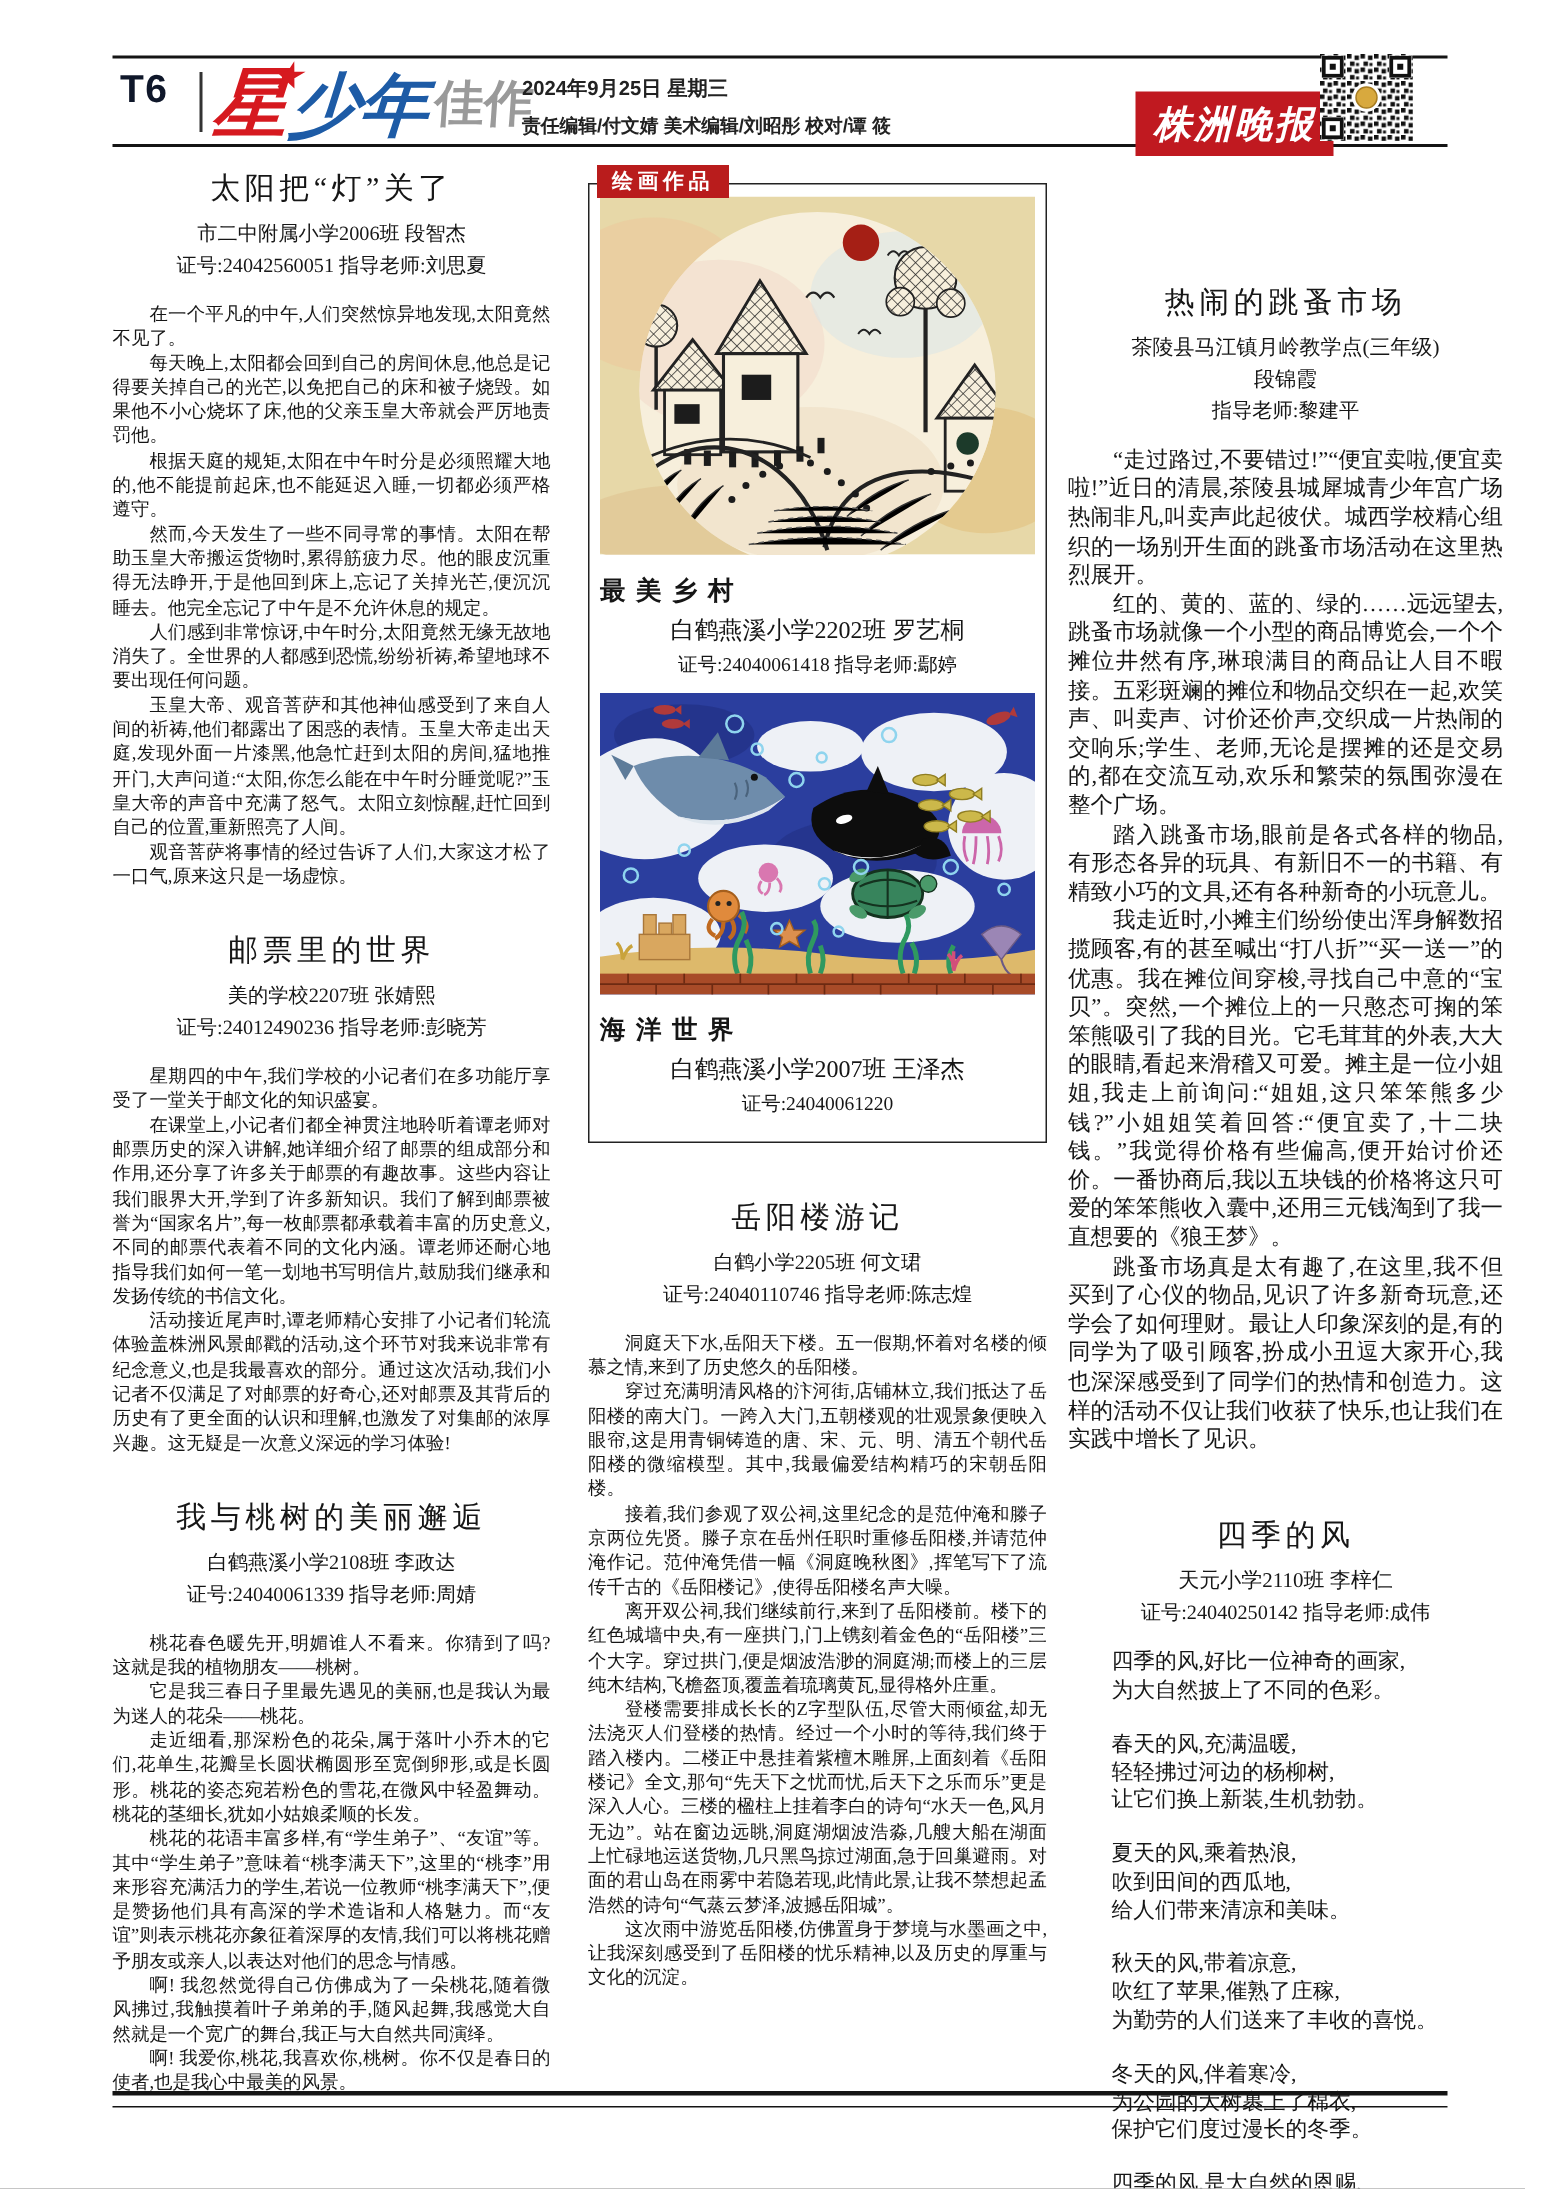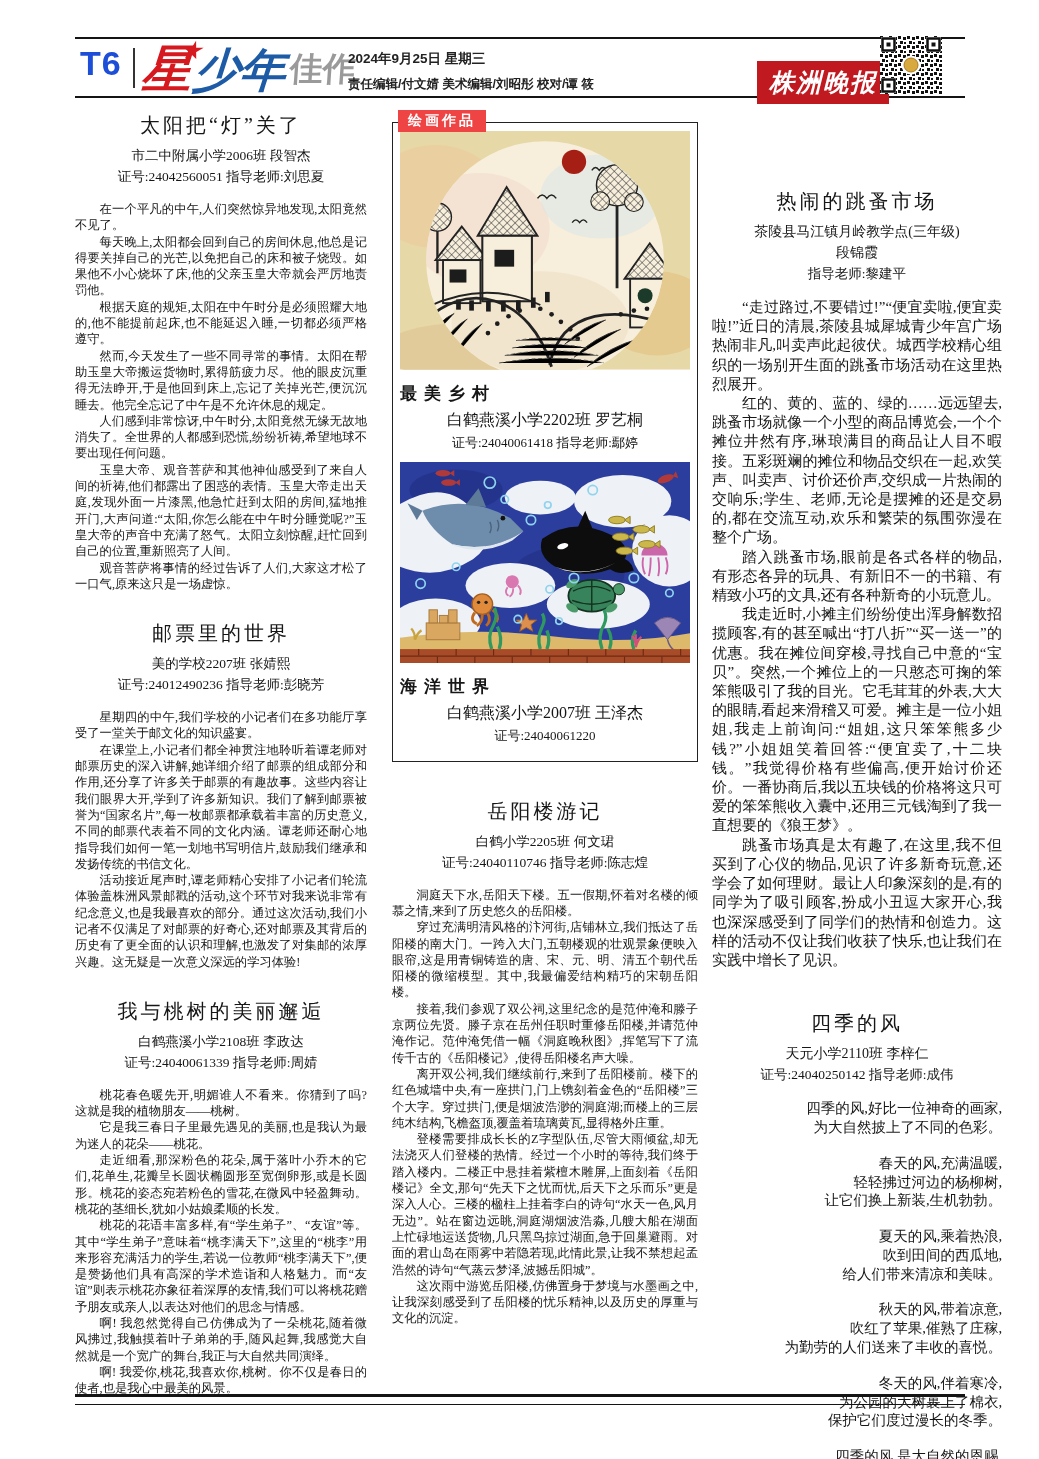--- a/index.html
+++ b/index.html
@@ -6,21 +6,21 @@
   .page{position:relative;width:1039px;height:1459px;margin:0 auto;background:#ffffff;
         font-family:"Liberation Serif",serif;color:#161616;overflow:hidden;}
   .hrule{position:absolute;left:75px;width:890px;background:#141414;}
   .rule-top{top:37px;height:2px;}
   .rule-head-bottom{top:96px;height:2px;}
   .rule-foot-1{top:1394px;height:2.5px;}
   .rule-foot-2{top:1404px;height:1px;}
 
   
   .t6{position:absolute;left:80px;top:44px;font-family:"Liberation Sans",sans-serif;
-      font-weight:bold;font-size:34px;letter-spacing:1px;color:#1d4ed8;}
+      font-weight:bold;font-size:26px;letter-spacing:1px;color:#0f172a;}
   .vbar{position:absolute;left:133px;top:48px;width:2px;height:40px;background:#333;}
   .logo{position:absolute;left:142px;top:36px;white-space:nowrap;font-family:"Liberation Sans",sans-serif;
         font-weight:bold;font-style:italic;transform:skewX(-4deg);}
   .logo-xing{font-size:50px;color:#d6191f;letter-spacing:-2px;}
   .logo-star{font-size:22px;color:#d6191f;vertical-align:28px;margin-left:-10px;}
   .logo-shao{font-size:46px;color:#1d5ba6;margin-left:-6px;}
   .logo-jia{font-size:33px;color:#9a9a9a;font-style:normal;margin-left:4px;vertical-align:6px;}
   .head-meta{position:absolute;left:348px;top:50px;font-family:"Liberation Sans",sans-serif;}
   .head-date{font-size:13.5px;font-weight:bold;color:#222;}
   .head-credits{font-size:12.5px;font-weight:bold;color:#222;margin-top:8px;}
@@ -39,33 +39,33 @@
   .a-by{font-size:13.5px;text-align:center;margin:0 0 3px;}
   .a-cert{font-size:13.5px;text-align:center;margin:0 0 15px;}
   .a-body p{font-size:12.3px;line-height:16.3px;text-align:justify;text-indent:2em;margin:0;}
   .sp{margin-top:28px;}
 
   .col-right .a-body p{font-size:15px;line-height:19.2px;}
   .col-right .a-by{font-size:14px;}
 
   
   .art-box{position:relative;border:1.5px solid #222;margin-top:10px;padding:8px 7px 10px;background:#fff;}
-  .art-label{position:absolute;top:-13px;left:5px;background:#ef4444;color:#fff;
+  .art-label{position:absolute;top:-13px;left:5px;background:#b91c1c;color:#fff;
              font-family:"Liberation Sans",sans-serif;font-weight:bold;font-size:14px;
              padding:2px 10px;letter-spacing:3px;}
   .art-fig{display:block;width:100%;}
   .art-title{font-size:17px;font-weight:bold;letter-spacing:7px;text-align:left;margin:12px 0 5px;}
   .art-by{font-size:16px;text-align:center;margin:0 0 3px;}
   .art-cert{font-size:13px;text-align:center;margin:0 0 6px;}
   .art-gap{margin-top:10px;}
 
   
   .poem-title{margin-top:40px;}
   .stanza{margin-bottom:17px;}
-  .stanza .line{font-size:14.5px;line-height:18.8px;text-indent:2em;text-align:right;}
+  .stanza .line{font-size:14.5px;line-height:18.8px;text-indent:2em;text-align:left;}
 </style>
 </head>
 <body>
 
 <div class="page">
 
   <div class="hrule rule-top"></div>
   <div class="hrule rule-head-bottom"></div>
 
   <div class="t6">T6</div>

